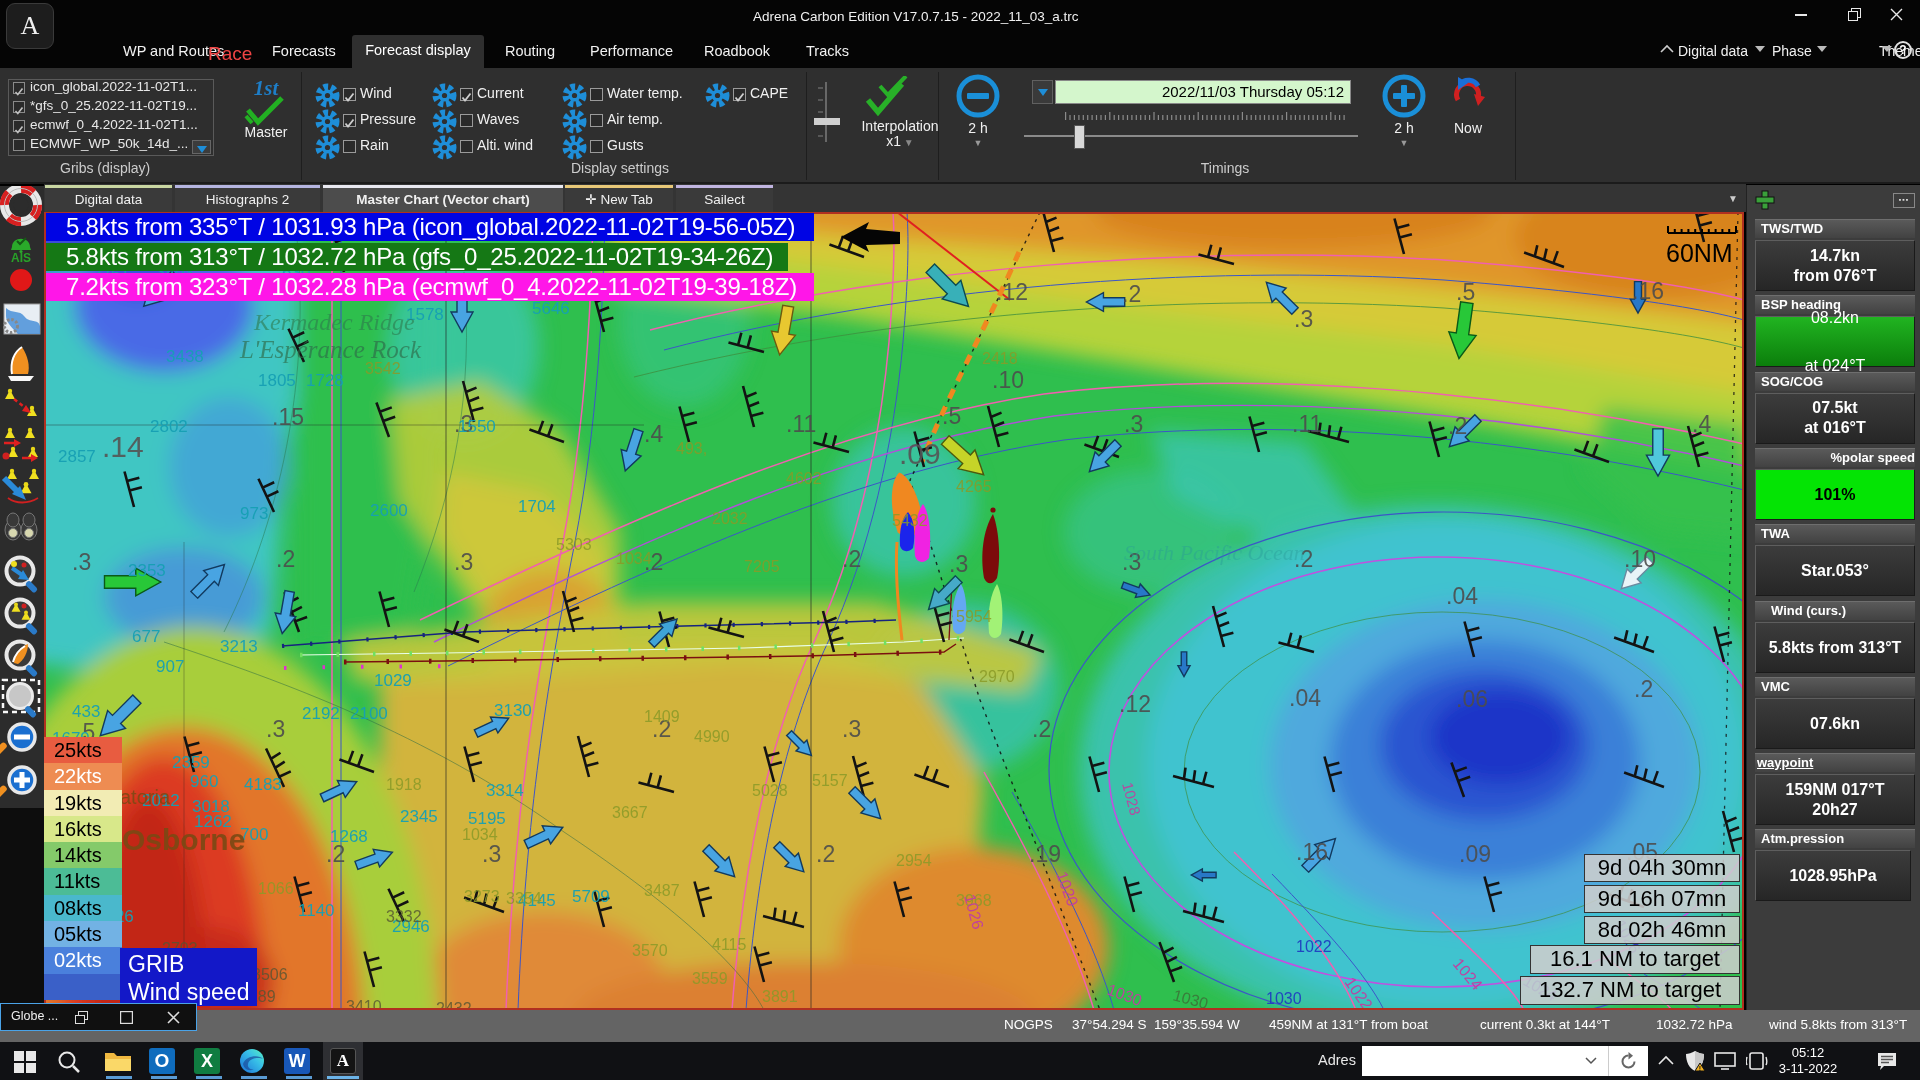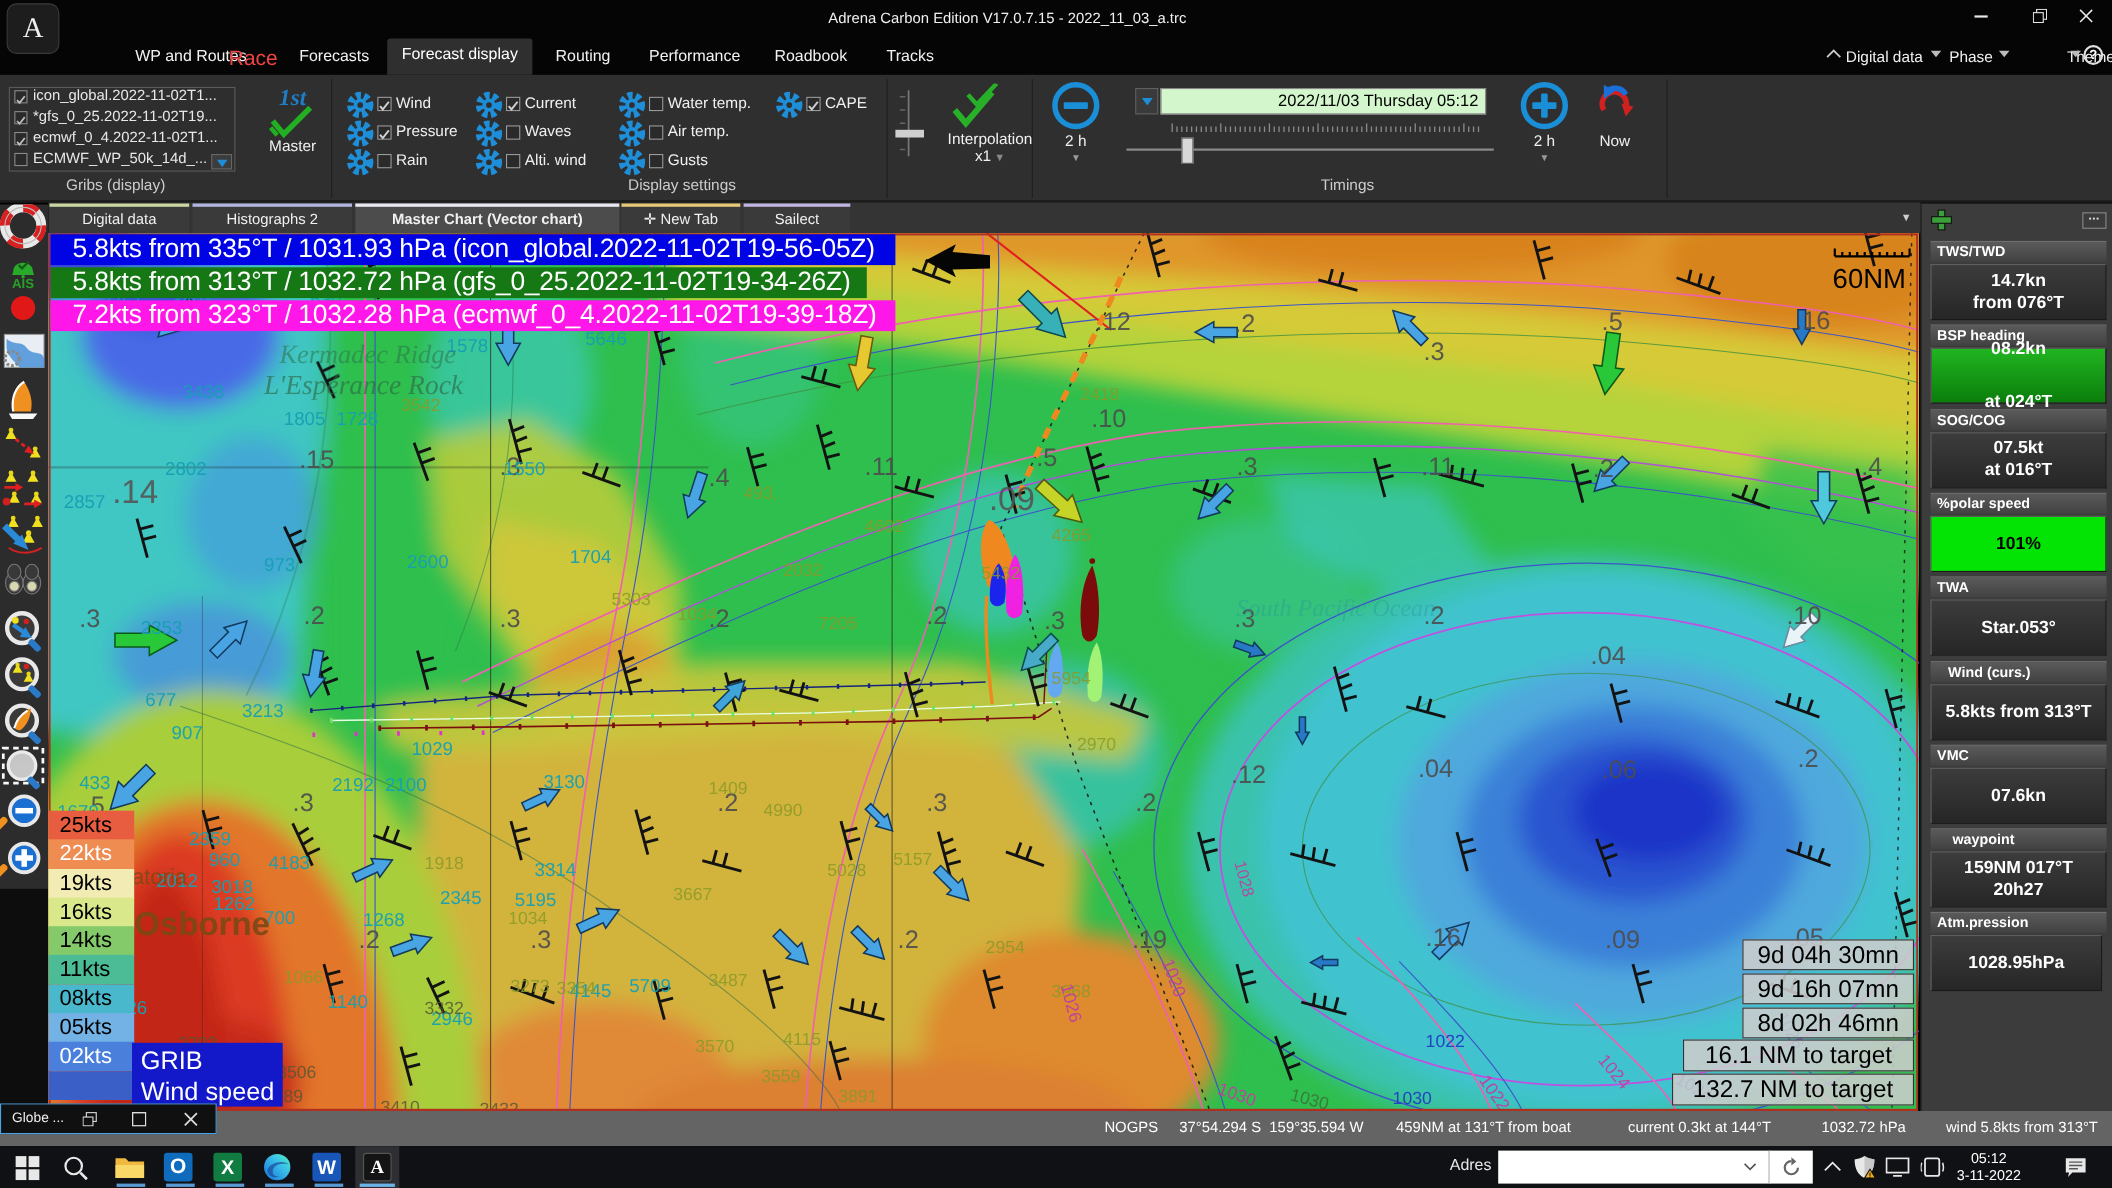--- a/index.html
+++ b/index.html
@@ -779,46 +779,46 @@
       <rect x="7" y="1" width="6" height="18" fill="#3aa03a" stroke="#111" stroke-width="1"></rect>
       <rect x="1" y="7" width="18" height="6" fill="#3aa03a" stroke="#111" stroke-width="1"></rect>
     </svg>
     <div style="position:absolute;right:6px;top:8px;width:20px;height:13px;border:1px solid #888;color:#ddd;font-size:7px;text-align:center;line-height:11px;letter-spacing:1px;">▪▪▪</div>
     <div style="position:absolute;left:8px;top:34px;width:160px;height:19px;background:linear-gradient(#5a5a5a,#424242);border-top:1px solid #6e6e6e;box-sizing:border-box;color:#fff;font-size:13px;font-weight:bold;line-height:18px;padding-left:6px;">TWS/TWD</div>
     <div style="position:absolute;left:8px;top:55px;width:160px;height:51px;background:linear-gradient(#3c3c3c,#262626);border:1px solid;border-color:#5e5e5e #1a1a1a #1a1a1a #5e5e5e;box-sizing:border-box;color:#fff;font-size:16px;font-weight:bold;text-align:center;line-height:20px;display:flex;flex-direction:column;justify-content:center;">
       <div>14.7kn</div>
       <div>from 076°T</div>
     </div>
     <div style="position:absolute;left:8px;top:110.3px;width:160px;height:19px;background:linear-gradient(#5a5a5a,#424242);border-top:1px solid #6e6e6e;box-sizing:border-box;color:#fff;font-size:13px;font-weight:bold;line-height:18px;padding-left:6px;">BSP heading</div>
-    <div style="position:absolute;left:8px;top:131.3px;width:160px;height:51px;background:linear-gradient(#21b421,#0b7e0b);border:1px solid;border-color:#5e5e5e #1a1a1a #1a1a1a #5e5e5e;box-sizing:border-box;color:#fff;font-size:16px;font-weight:bold;text-align:center;line-height:20px;display:flex;flex-direction:column;justify-content:center;gap:28px;">
+    <div style="position:absolute;left:8px;top:131.3px;width:160px;height:51px;background:linear-gradient(#21b421,#0b7e0b);border:1px solid;border-color:#5e5e5e #1a1a1a #1a1a1a #5e5e5e;box-sizing:border-box;color:#fff;font-size:16px;font-weight:normal;text-align:center;line-height:20px;display:flex;flex-direction:column;justify-content:center;gap:28px;">
       <div>08.2kn</div>
       <div>at 024°T</div>
     </div>
     <div style="position:absolute;left:8px;top:186.6px;width:160px;height:19px;background:linear-gradient(#5a5a5a,#424242);border-top:1px solid #6e6e6e;box-sizing:border-box;color:#fff;font-size:13px;font-weight:bold;line-height:18px;padding-left:6px;">SOG/COG</div>
     <div style="position:absolute;left:8px;top:207.6px;width:160px;height:51px;background:linear-gradient(#3c3c3c,#262626);border:1px solid;border-color:#5e5e5e #1a1a1a #1a1a1a #5e5e5e;box-sizing:border-box;color:#fff;font-size:16px;font-weight:bold;text-align:center;line-height:20px;display:flex;flex-direction:column;justify-content:center;">
       <div>07.5kt</div>
       <div>at 016°T</div>
     </div>
-    <div style="position:absolute;left:8px;top:262.9px;width:160px;height:19px;background:linear-gradient(#5a5a5a,#424242);border-top:1px solid #6e6e6e;box-sizing:border-box;color:#fff;font-size:13px;font-weight:bold;line-height:18px;padding-left:6px;">%polar speed</div>
+    <div style="position:absolute;left:8px;top:262.9px;width:160px;height:19px;background:linear-gradient(#5a5a5a,#424242);border-top:1px solid #6e6e6e;box-sizing:border-box;color:#fff;font-size:13px;font-weight:bold;line-height:18px;padding-left:6px;text-align:right;">%polar speed</div>
     <div style="position:absolute;left:8px;top:283.9px;width:160px;height:51px;background:#04e404;border:1px solid;border-color:#5e5e5e #1a1a1a #1a1a1a #5e5e5e;box-sizing:border-box;color:#000;font-size:16px;font-weight:bold;text-align:center;line-height:51px;display:flex;flex-direction:column;justify-content:center;">
       <div>101%</div>
     </div>
     <div style="position:absolute;left:8px;top:339.2px;width:160px;height:19px;background:linear-gradient(#5a5a5a,#424242);border-top:1px solid #6e6e6e;box-sizing:border-box;color:#fff;font-size:13px;font-weight:bold;line-height:18px;padding-left:6px;">TWA</div>
     <div style="position:absolute;left:8px;top:360.2px;width:160px;height:51px;background:linear-gradient(#3c3c3c,#262626);border:1px solid;border-color:#5e5e5e #1a1a1a #1a1a1a #5e5e5e;box-sizing:border-box;color:#fff;font-size:16px;font-weight:bold;text-align:center;line-height:51px;display:flex;flex-direction:column;justify-content:center;align-items:center;">
       <div>Star.053°</div>
     </div>
     <div style="position:absolute;left:8px;top:415.5px;width:160px;height:19px;background:linear-gradient(#5a5a5a,#424242);border-top:1px solid #6e6e6e;box-sizing:border-box;color:#fff;font-size:13px;font-weight:bold;line-height:18px;padding-left:16px;">Wind (curs.)</div>
     <div style="position:absolute;left:8px;top:436.5px;width:160px;height:51px;background:linear-gradient(#3c3c3c,#262626);border:1px solid;border-color:#5e5e5e #1a1a1a #1a1a1a #5e5e5e;box-sizing:border-box;color:#fff;font-size:16px;font-weight:bold;text-align:center;line-height:51px;display:flex;flex-direction:column;justify-content:center;">
       <div>5.8kts from 313°T</div>
     </div>
     <div style="position:absolute;left:8px;top:491.8px;width:160px;height:19px;background:linear-gradient(#5a5a5a,#424242);border-top:1px solid #6e6e6e;box-sizing:border-box;color:#fff;font-size:13px;font-weight:bold;line-height:18px;padding-left:6px;">VMC</div>
     <div style="position:absolute;left:8px;top:512.8px;width:160px;height:51px;background:linear-gradient(#3c3c3c,#262626);border:1px solid;border-color:#5e5e5e #1a1a1a #1a1a1a #5e5e5e;box-sizing:border-box;color:#fff;font-size:16px;font-weight:bold;text-align:center;line-height:51px;display:flex;flex-direction:column;justify-content:center;">
       <div>07.6kn</div>
     </div>
-    <div style="position:absolute;left:8px;top:568.1px;width:160px;height:19px;background:linear-gradient(#5a5a5a,#424242);border-top:1px solid #6e6e6e;box-sizing:border-box;color:#fff;font-size:13px;font-weight:bold;line-height:18px;padding-left:20px;">waypoint</div>
+    <div style="position:absolute;left:8px;top:568.1px;width:160px;height:19px;background:linear-gradient(#5a5a5a,#424242);border-top:1px solid #6e6e6e;box-sizing:border-box;color:#fff;font-size:13px;font-weight:bold;line-height:18px;padding-left:2px;text-decoration:underline;">waypoint</div>
     <div style="position:absolute;left:8px;top:589.1px;width:160px;height:51px;background:linear-gradient(#3c3c3c,#262626);border:1px solid;border-color:#5e5e5e #1a1a1a #1a1a1a #5e5e5e;box-sizing:border-box;color:#fff;font-size:16px;font-weight:bold;text-align:center;line-height:20px;display:flex;flex-direction:column;justify-content:center;">
       <div>159NM 017°T</div>
       <div>20h27</div>
     </div>
     <div style="position:absolute;left:8px;top:644.4px;width:160px;height:19px;background:linear-gradient(#5a5a5a,#424242);border-top:1px solid #6e6e6e;box-sizing:border-box;color:#fff;font-size:13px;font-weight:bold;line-height:18px;padding-left:6px;">Atm.pression</div>
     <div style="position:absolute;left:8px;top:665.4px;width:156px;height:51px;background:linear-gradient(#3c3c3c,#262626);border:1px solid;border-color:#5e5e5e #1a1a1a #1a1a1a #5e5e5e;box-sizing:border-box;color:#fff;font-size:16px;font-weight:bold;text-align:center;line-height:51px;display:flex;flex-direction:column;justify-content:center;">
       <div>1028.95hPa</div>
     </div>
   </div>
 <div style="position:absolute;left:0;top:1010px;width:1920px;height:32px;background:#646464;">

